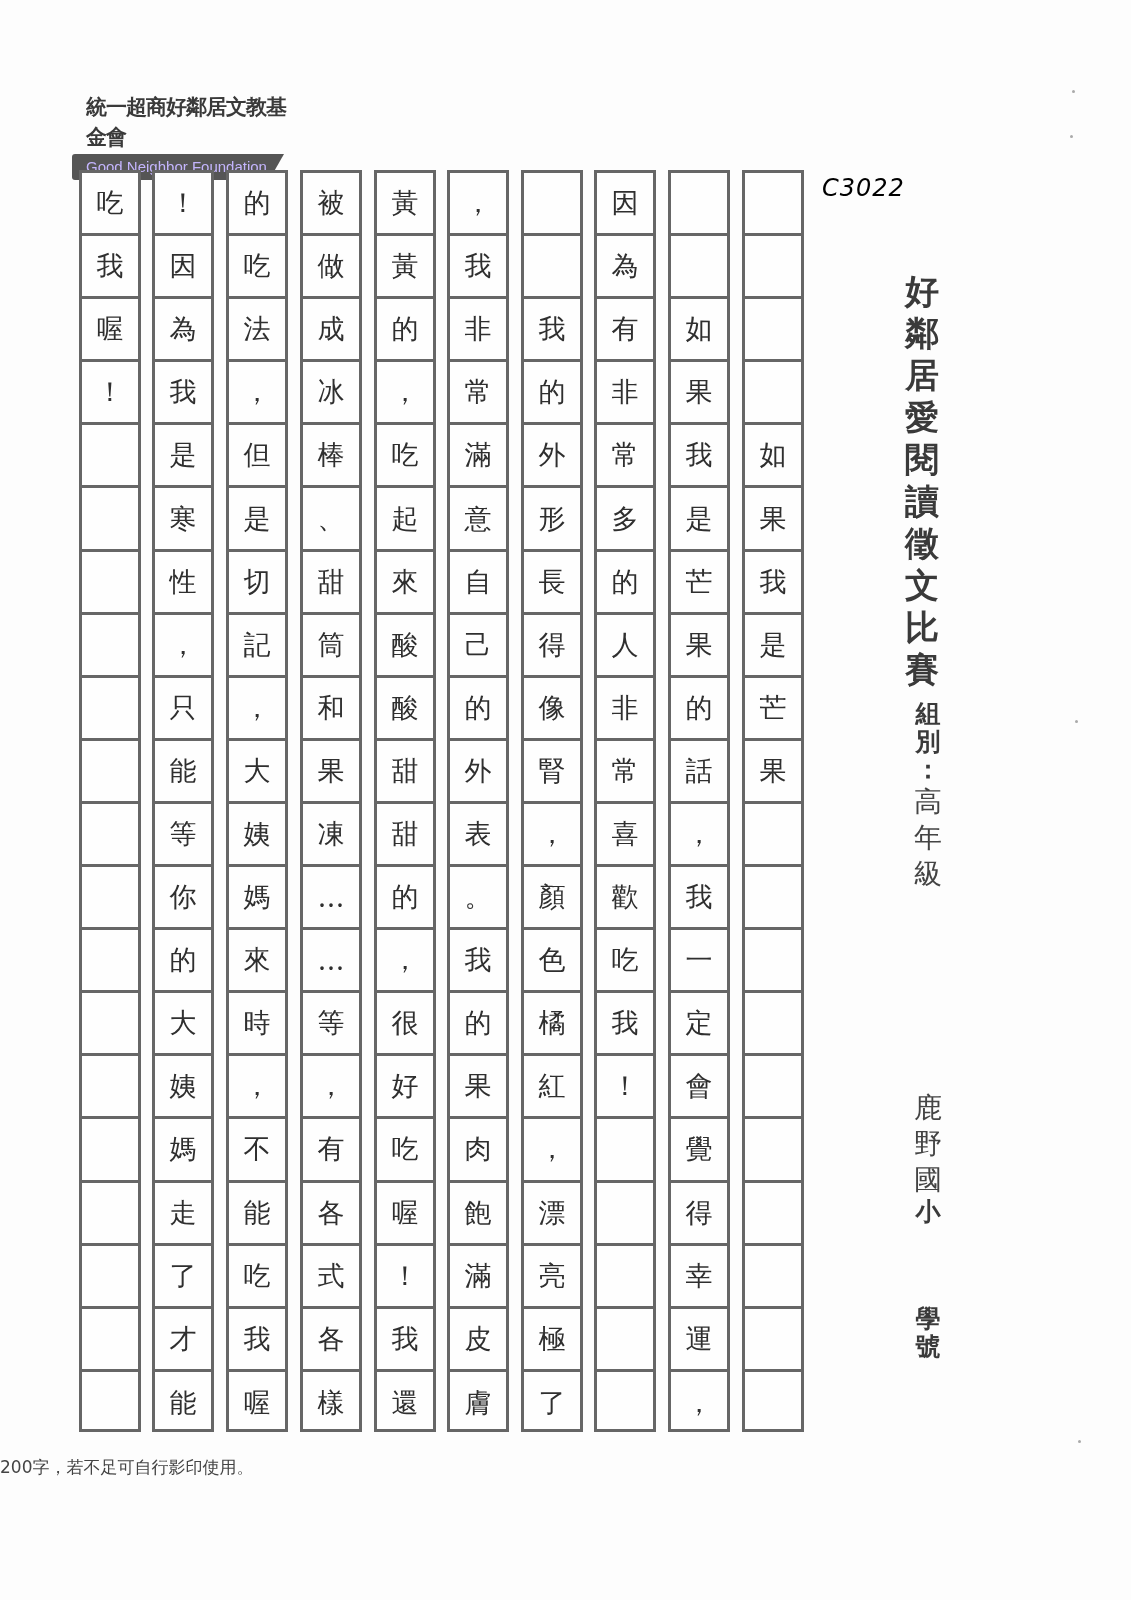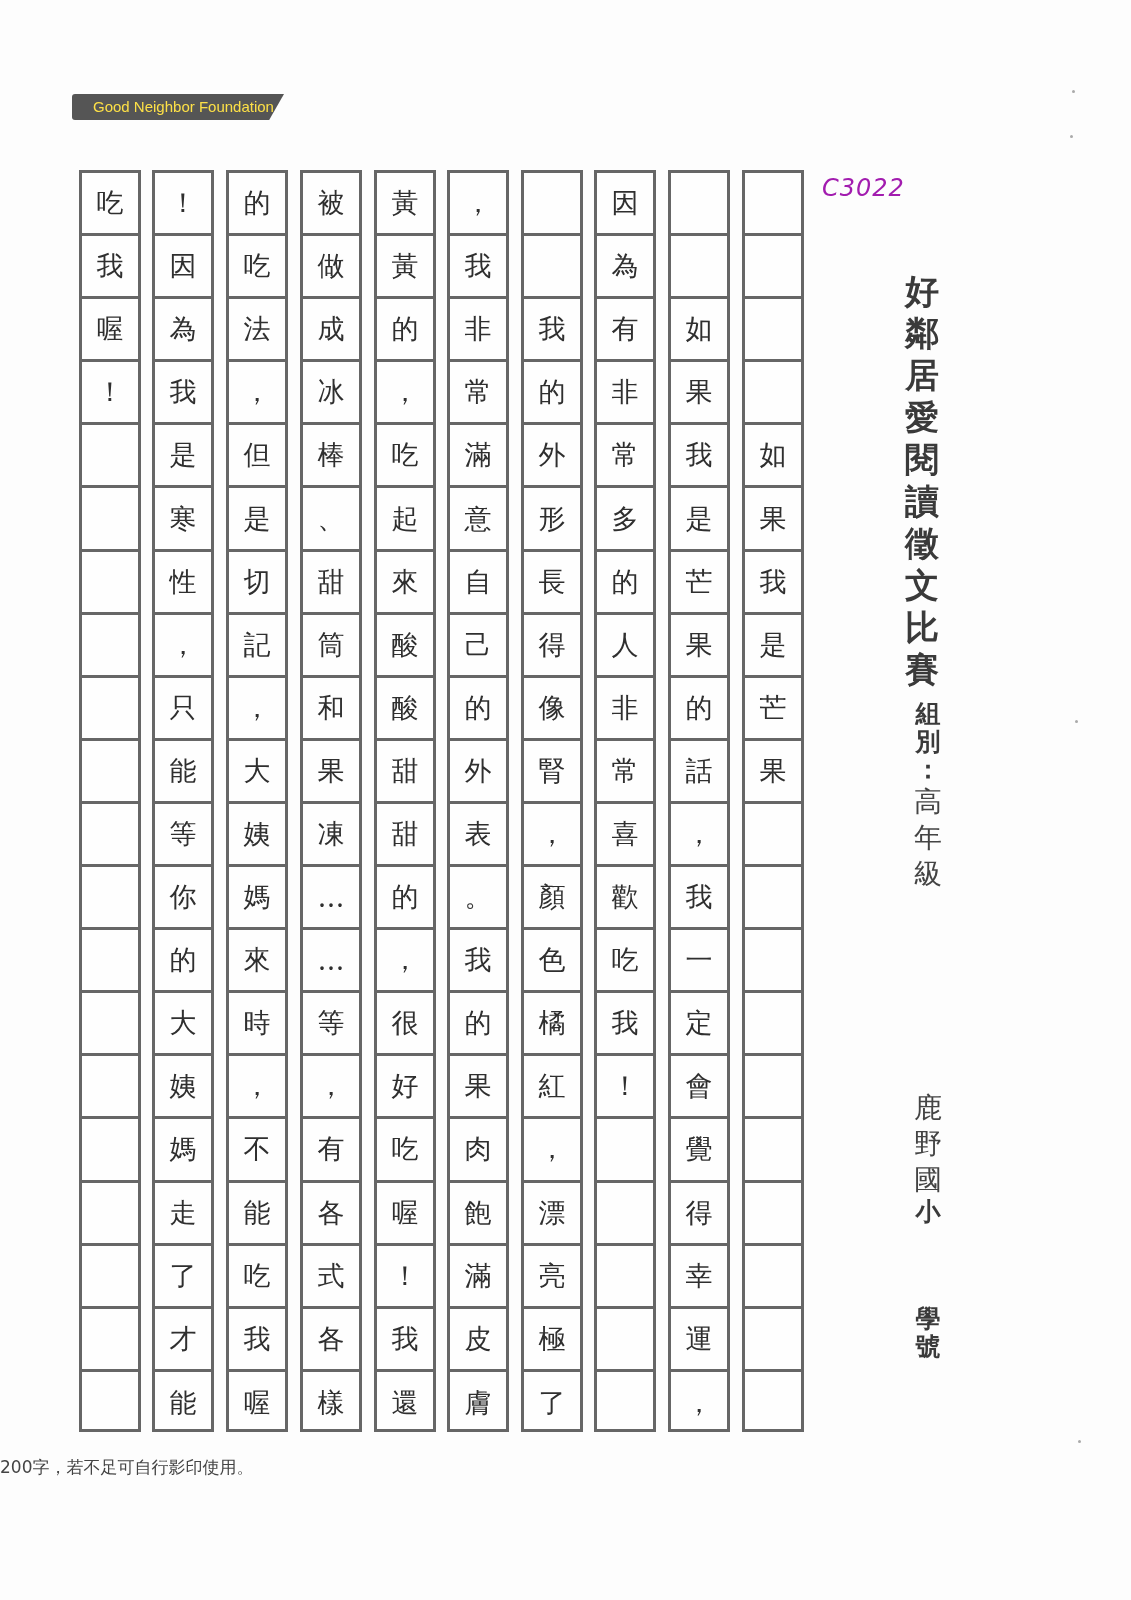--- a/index.html
+++ b/index.html
@@ -4,38 +4,38 @@
 <style>
   html, body { margin: 0; padding: 0; }
   body {
     width: 1131px; height: 1600px; background: #fdfdfd; position: relative; overflow: hidden;
     font-family: "DejaVu Sans", sans-serif; color: #333;
   }
   .logo { position: absolute; left: 72px; top: 92px; width: 220px; }
   .logo-zh { font-family: "DejaVu Sans", sans-serif; font-weight: bold; font-size: 21px; letter-spacing: -1px; color: #3a3a3a; line-height: 30px; padding-left: 14px; }
   .logo-en {
     margin-top: 2px; height: 26px; width: 212px; background: #555;
-    color: #fde047; font-family: "Liberation Sans", sans-serif; font-size: 15px; line-height: 26px;
-    padding-left: 21px; box-sizing: border-box; border-radius: 3px 0 0 3px;
+    color: #c4b5fd; font-family: "Liberation Sans", sans-serif; font-size: 15px; line-height: 26px;
+    padding-left: 14px; box-sizing: border-box; border-radius: 3px 0 0 3px;
     clip-path: polygon(0 0, 100% 0, 93% 100%, 0 100%);
   }
   .grid { position: absolute; left: 79px; top: 170px; height: 1262px; }
   .col {
     position: absolute; top: 0; width: 62px; height: 1262px;
     border: 3px solid #666; box-sizing: border-box; background: #fefefe;
   }
   .cell {
     height: 63.1px; box-sizing: border-box; border-bottom: 3px solid #666;
     display: flex; align-items: center; justify-content: center;
     font-family: "DejaVu Serif", serif; font-size: 27px; color: #2f2f2f;
   }
   .cell:last-child { border-bottom: none; }
   .serial {
     position: absolute; left: 822px; top: 174px; font-family: "DejaVu Sans", sans-serif;
-    font-size: 24px; color: #a21caf; font-style: italic; letter-spacing: 1px;
+    font-size: 24px; color: #000000; font-style: italic; letter-spacing: 1px;
   }
   .title-vert {
     position: absolute; left: 902px; top: 270px; width: 40px;
     font-family: "DejaVu Sans", sans-serif; font-weight: bold; font-size: 34px; line-height: 42px;
     color: #3a3a3a; text-align: center;
   }
   .title-vert span { display: block; }
   .meta { position: absolute; left: 908px; width: 40px; text-align: center; color: #3a3a3a; }
   .meta span { display: block; }
   .meta .lbl { font-family: "DejaVu Sans", sans-serif; font-weight: bold; font-size: 25px; line-height: 28px; }
@@ -43,20 +43,21 @@
   .footer {
     position: absolute; top: 1456px; left: 0; width: 1020px; text-align: left;
     font-family: "DejaVu Sans", sans-serif; font-size: 17px; color: #444;
   }
   .speck { position: absolute; width: 3px; height: 3px; background: #aaa; border-radius: 50%; }
 </style>
 </head>
 <body>
 
 <div class="logo">
+  <div class="logo-zh">統一超商好鄰居文教基金會</div>
   <div class="logo-en">Good Neighbor Foundation</div>
 </div>
 
 <div class="grid" id="grid">
     <div class="col" style="left: 663px;">
       <div class="cell"></div>
       <div class="cell"></div>
       <div class="cell"></div>
       <div class="cell"></div>
       <div class="cell">如</div>

